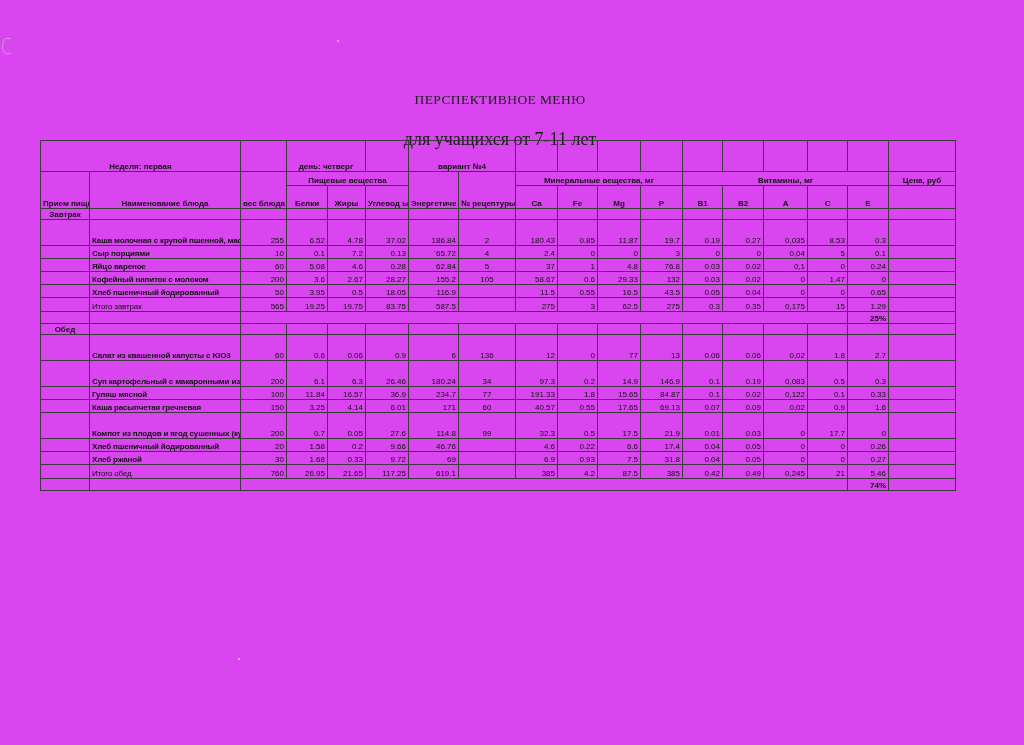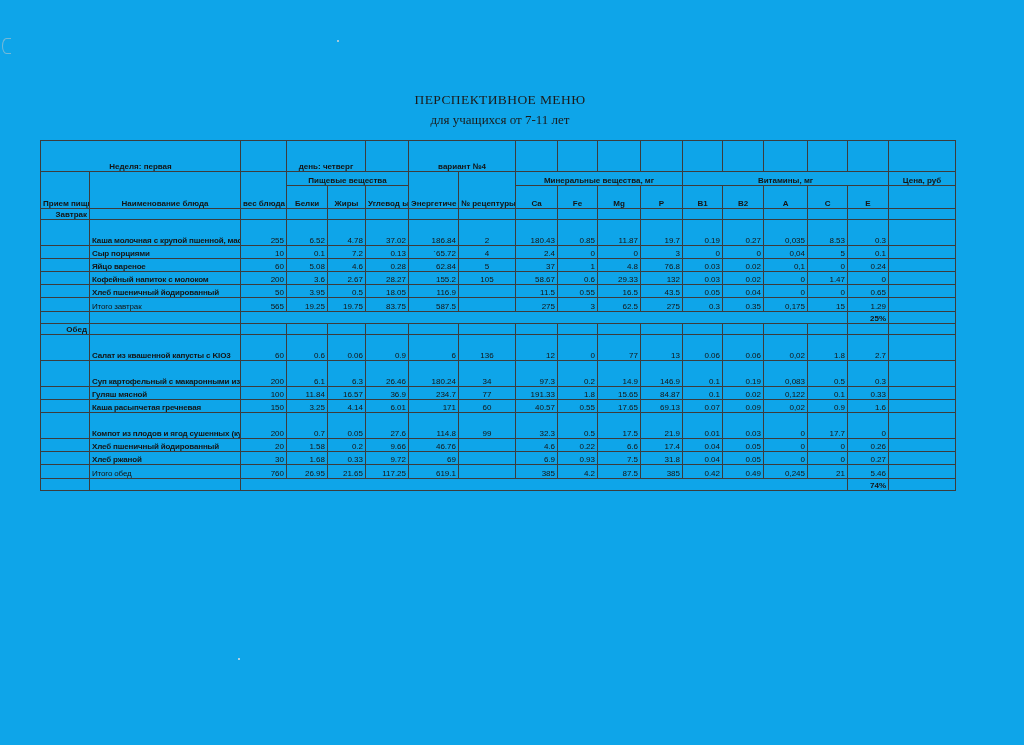--- a/index.html
+++ b/index.html
@@ -1,30 +1,30 @@
 <!DOCTYPE html>
 <html><head>
 <meta charset="utf-8">
 <style>
   html,body{margin:0;padding:0;}
   body{
     width:1024px;height:745px;background:#ffffff;position:relative;overflow:hidden;
     font-family:"Liberation Sans", sans-serif;color:#161616;
   }
-  .page{position:absolute;inset:0;background:#0ea5e9;}
+  .page{position:absolute;inset:0;background:#d946ef;}
   
   .scan-mark{position:absolute;left:2px;top:38px;width:8px;height:14px;
     border:1px solid #c9c9c9;border-right:none;border-radius:60% 0 0 60%;opacity:.55;}
   .speck1{position:absolute;left:337px;top:40px;width:2px;height:2px;background:#d6d6d6;border-radius:50%;}
   .speck2{position:absolute;left:238px;top:658px;width:2px;height:2px;background:#e0e0e0;border-radius:50%;}
 
   .title{position:absolute;top:92px;left:0;width:1000px;text-align:center;
     font-family:"Liberation Serif", serif;color:#1b1b1b;}
   .title .l1{font-size:13.5px;letter-spacing:.4px;}
-  .title .l2{font-size:13px;margin-top:4px;}
+  .title .l2{font-size:18px;margin-top:21px;}
 
   table.menu{
     position:absolute;left:40px;top:140px;width:915px;
     border-collapse:collapse;table-layout:fixed;
     color:#141414;
   }
   table.menu td{
     border:1px solid #3c3c3c;
     font-size:8px;line-height:9px;
     padding:0 2px;vertical-align:bottom;overflow:hidden;white-space:nowrap;
@@ -34,21 +34,21 @@
   thead tr.hr2{height:14px;}
   thead tr.hr3{height:23px;}
   td.brk{word-break:break-word;}
 
   tbody tr.h-sec{height:11px;}
   tbody tr.h-1{height:13px;margin-top:40px;}
   tbody tr.h-2{height:26px;}
   tbody tr.h-tot{height:14px;}
   tbody tr.h-share{height:12px;}
 
-  td.meal{text-align:right;font-weight:bold;}
+  td.meal{text-align:center;font-weight:bold;}
   td.dish{text-align:left;font-weight:bold;white-space:normal;letter-spacing:-.15px;line-height:9.5px;}
   td.num{text-align:right;font-weight:normal;}
   td.rec{text-align:center;font-weight:normal;}
   tr.total td{font-weight:normal;}
   td.share{font-weight:bold;}
 </style>
 </head>
 <body>
 
 <div class="page">

